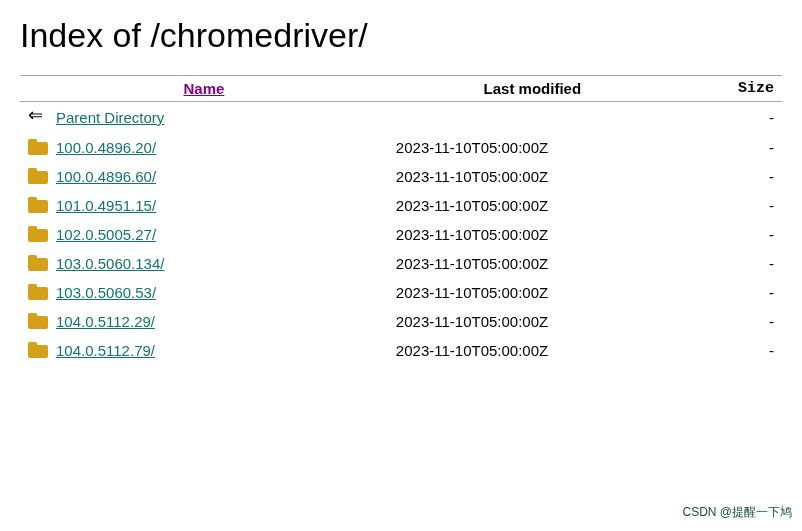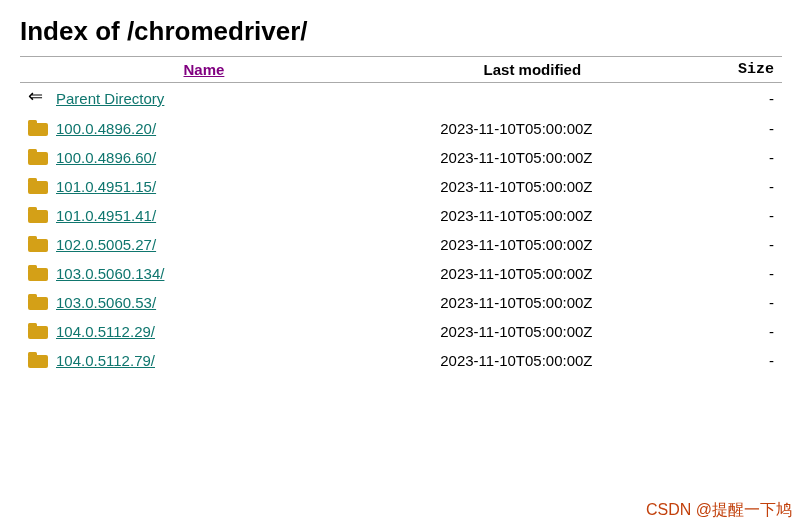--- a/index.html
+++ b/index.html
@@ -10,23 +10,23 @@
 
     body {
       font-family: Arial, sans-serif;
       background: #ffffff;
       color: #000000;
       padding: 16px 20px;
       font-size: 15px;
     }
 
     h1 {
-      font-size: 26px;
-      font-weight: bold;
-      margin-bottom: 9px;
+      font-size: 34px;
+      font-weight: normal;
+      margin-bottom: 20px;
       color: #000;
     }
 
     table {
       width: 100%;
       border-collapse: collapse;
     }
 
     thead tr {
       border-top: 1px solid #aaa;
@@ -69,21 +69,21 @@
     tbody td {
       padding: 3px 8px;
       vertical-align: middle;
     }
 
     tbody td.name-col {
       width: 280px;
     }
 
     tbody td.modified-col {
-      text-align: center;
+      text-align: left;
       padding-right: 40px;
       color: #000;
     }
 
     tbody td.size-col {
       text-align: right;
       color: #000;
     }
 
     a {
@@ -94,22 +94,22 @@
     .name-cell {
       display: flex;
       align-items: center;
       gap: 6px;
     }
 
     .watermark {
       position: fixed;
       bottom: 10px;
       right: 10px;
-      font-size: 16px;
-      color: #c2410c;
+      font-size: 12px;
+      color: #14532d;
     }
   </style>
 </head>
 <body>
 
 <h1>Index of /chromedriver/</h1>
 
 <table>
   <thead>
     <tr>
@@ -172,33 +172,20 @@
         <td class="modified-col">2023-11-10T05:00:00Z</td>
         <td class="size-col">-</td>
       </tr>
       <tr>
         <td class="name-col">
           <div class="name-cell">
             <span><svg width="22" height="20" viewBox="0 0 22 20">
                 <rect x="0" y="6" width="20" height="13" rx="2" fill="#d4a017"></rect>
                 <rect x="0" y="3" width="9" height="5" rx="1.5" fill="#d4a017"></rect>
               </svg></span>
-            <a href="101.0.4951.41/">101.0.4951.41/</a>
-          </div>
-        </td>
-        <td class="modified-col">2023-11-10T05:00:00Z</td>
-        <td class="size-col">-</td>
-      </tr>
-      <tr>
-        <td class="name-col">
-          <div class="name-cell">
-            <span><svg width="22" height="20" viewBox="0 0 22 20">
-                <rect x="0" y="6" width="20" height="13" rx="2" fill="#d4a017"></rect>
-                <rect x="0" y="3" width="9" height="5" rx="1.5" fill="#d4a017"></rect>
-              </svg></span>
             <a href="102.0.5005.27/">102.0.5005.27/</a>
           </div>
         </td>
         <td class="modified-col">2023-11-10T05:00:00Z</td>
         <td class="size-col">-</td>
       </tr>
       <tr>
         <td class="name-col">
           <div class="name-cell">
             <span><svg width="22" height="20" viewBox="0 0 22 20">

